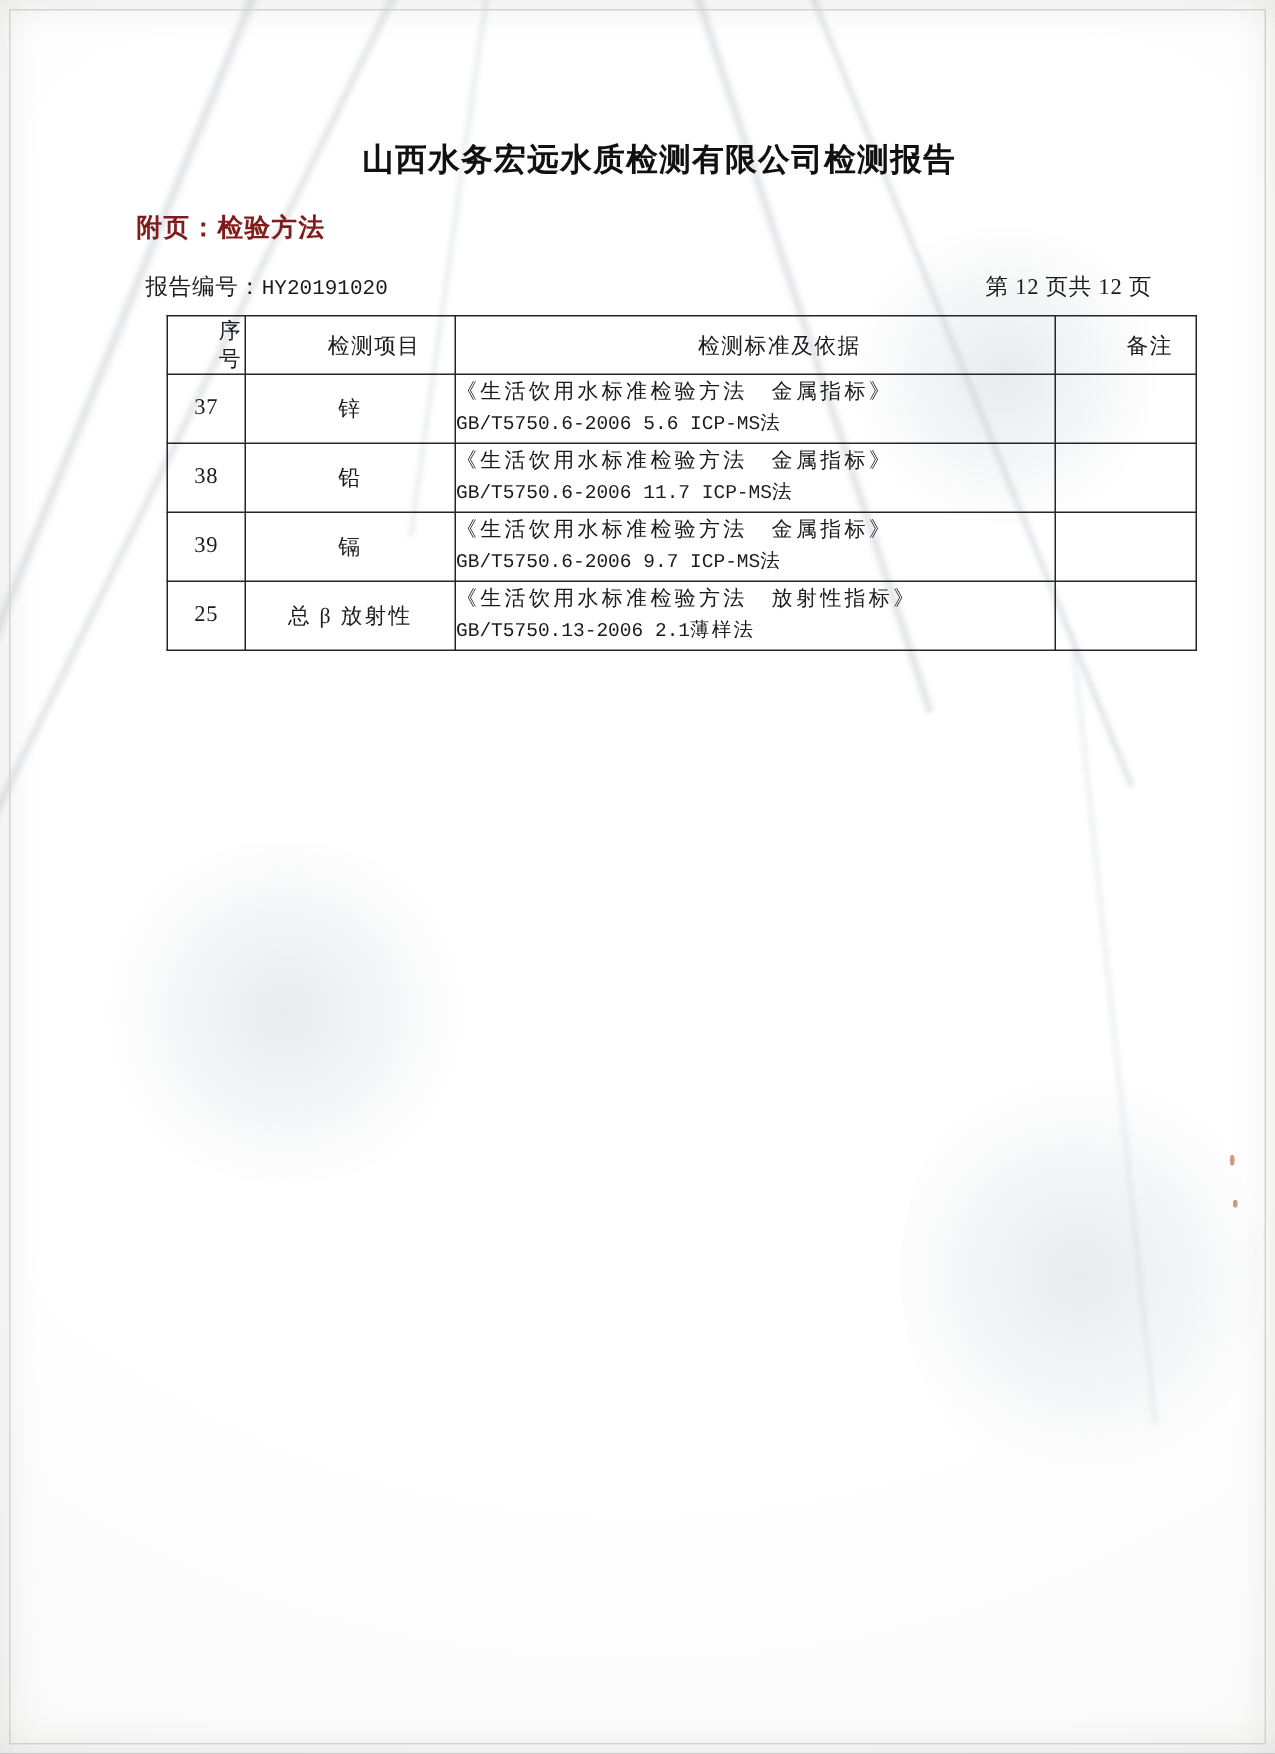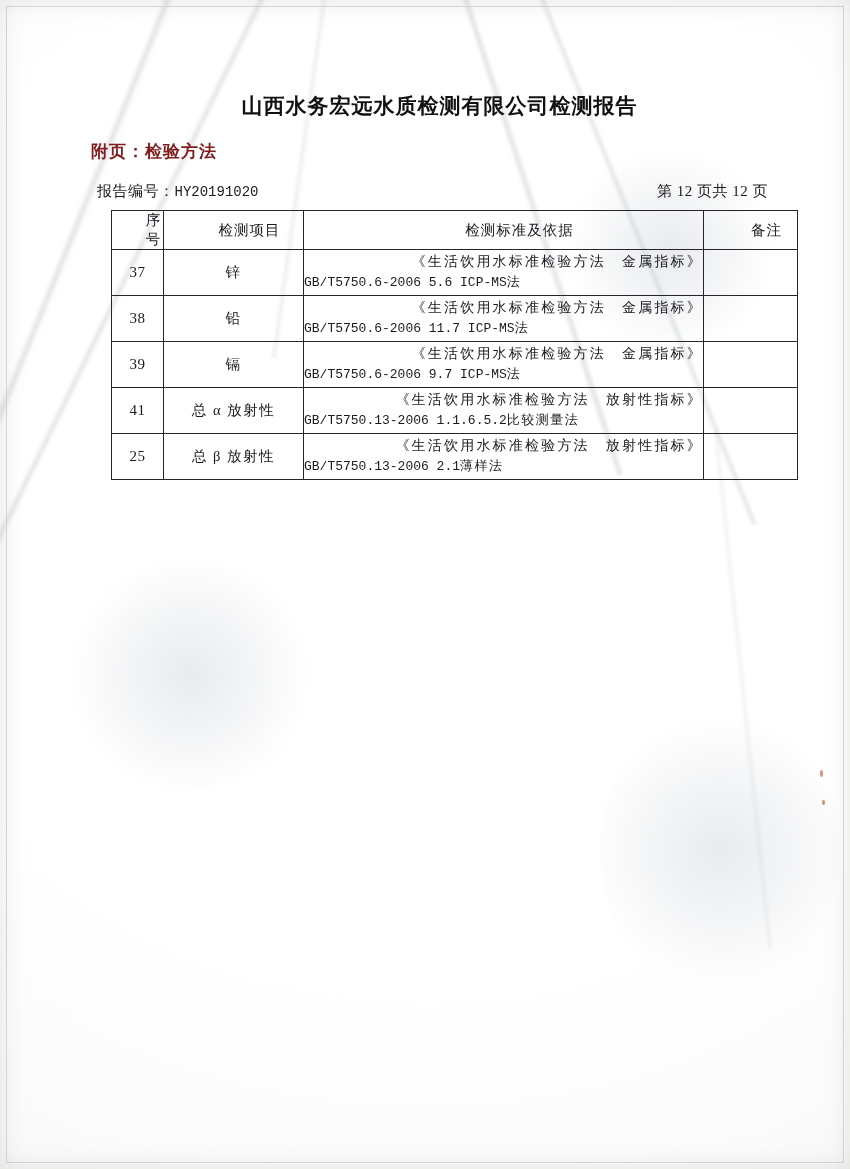--- a/index.html
+++ b/index.html
@@ -143,21 +143,20 @@
   col.c-remark { width: 94px; }
 
   td.no, td.item, td.remark { text-align: center; }
   td.no   { font-family: "Liberation Serif", serif; font-size: 15px; letter-spacing: .5px; }
   td.item { font-size: 14.5px; letter-spacing: 1.5px; }
   td.std  { padding: 4px 8px 5px 8px; line-height: 1.45; }
   .std-line1 {
     font-size: 14px;
     letter-spacing: 2.2px;
     white-space: nowrap;
-    text-align: right;
   }
   .std-line1 .gap { display: inline-block; width: 16px; }
   .std-line2 {
     font-family: "Liberation Mono", "DejaVu Sans Mono", monospace;
     font-size: 13px;
     letter-spacing: 0;
     white-space: nowrap;
   }
   .std-line2 .zh {
     font-family: "Liberation Serif", serif;
@@ -245,33 +244,20 @@
             <div class="std-line1">
               <span>《生活饮用水标准检验方法</span><span class="gap"></span><span>金属指标》</span>
             </div>
             <div class="std-line2">
               <span>GB/T5750.6-2006  9.7  ICP-MS</span><span class="zh">法</span>
             </div>
           </td>
           <td class="remark"></td>
         </tr>
         <tr>
-          <td class="no">41</td>
-          <td class="item">总 α 放射性</td>
-          <td class="std">
-            <div class="std-line1">
-              <span>《生活饮用水标准检验方法</span><span class="gap"></span><span>放射性指标》</span>
-            </div>
-            <div class="std-line2">
-              <span>GB/T5750.13-2006  1.1.6.5.2</span><span class="zh">比较测量法</span>
-            </div>
-          </td>
-          <td class="remark"></td>
-        </tr>
-        <tr>
           <td class="no">25</td>
           <td class="item">总 β 放射性</td>
           <td class="std">
             <div class="std-line1">
               <span>《生活饮用水标准检验方法</span><span class="gap"></span><span>放射性指标》</span>
             </div>
             <div class="std-line2">
               <span>GB/T5750.13-2006  2.1</span><span class="zh">薄样法</span>
             </div>
           </td>

